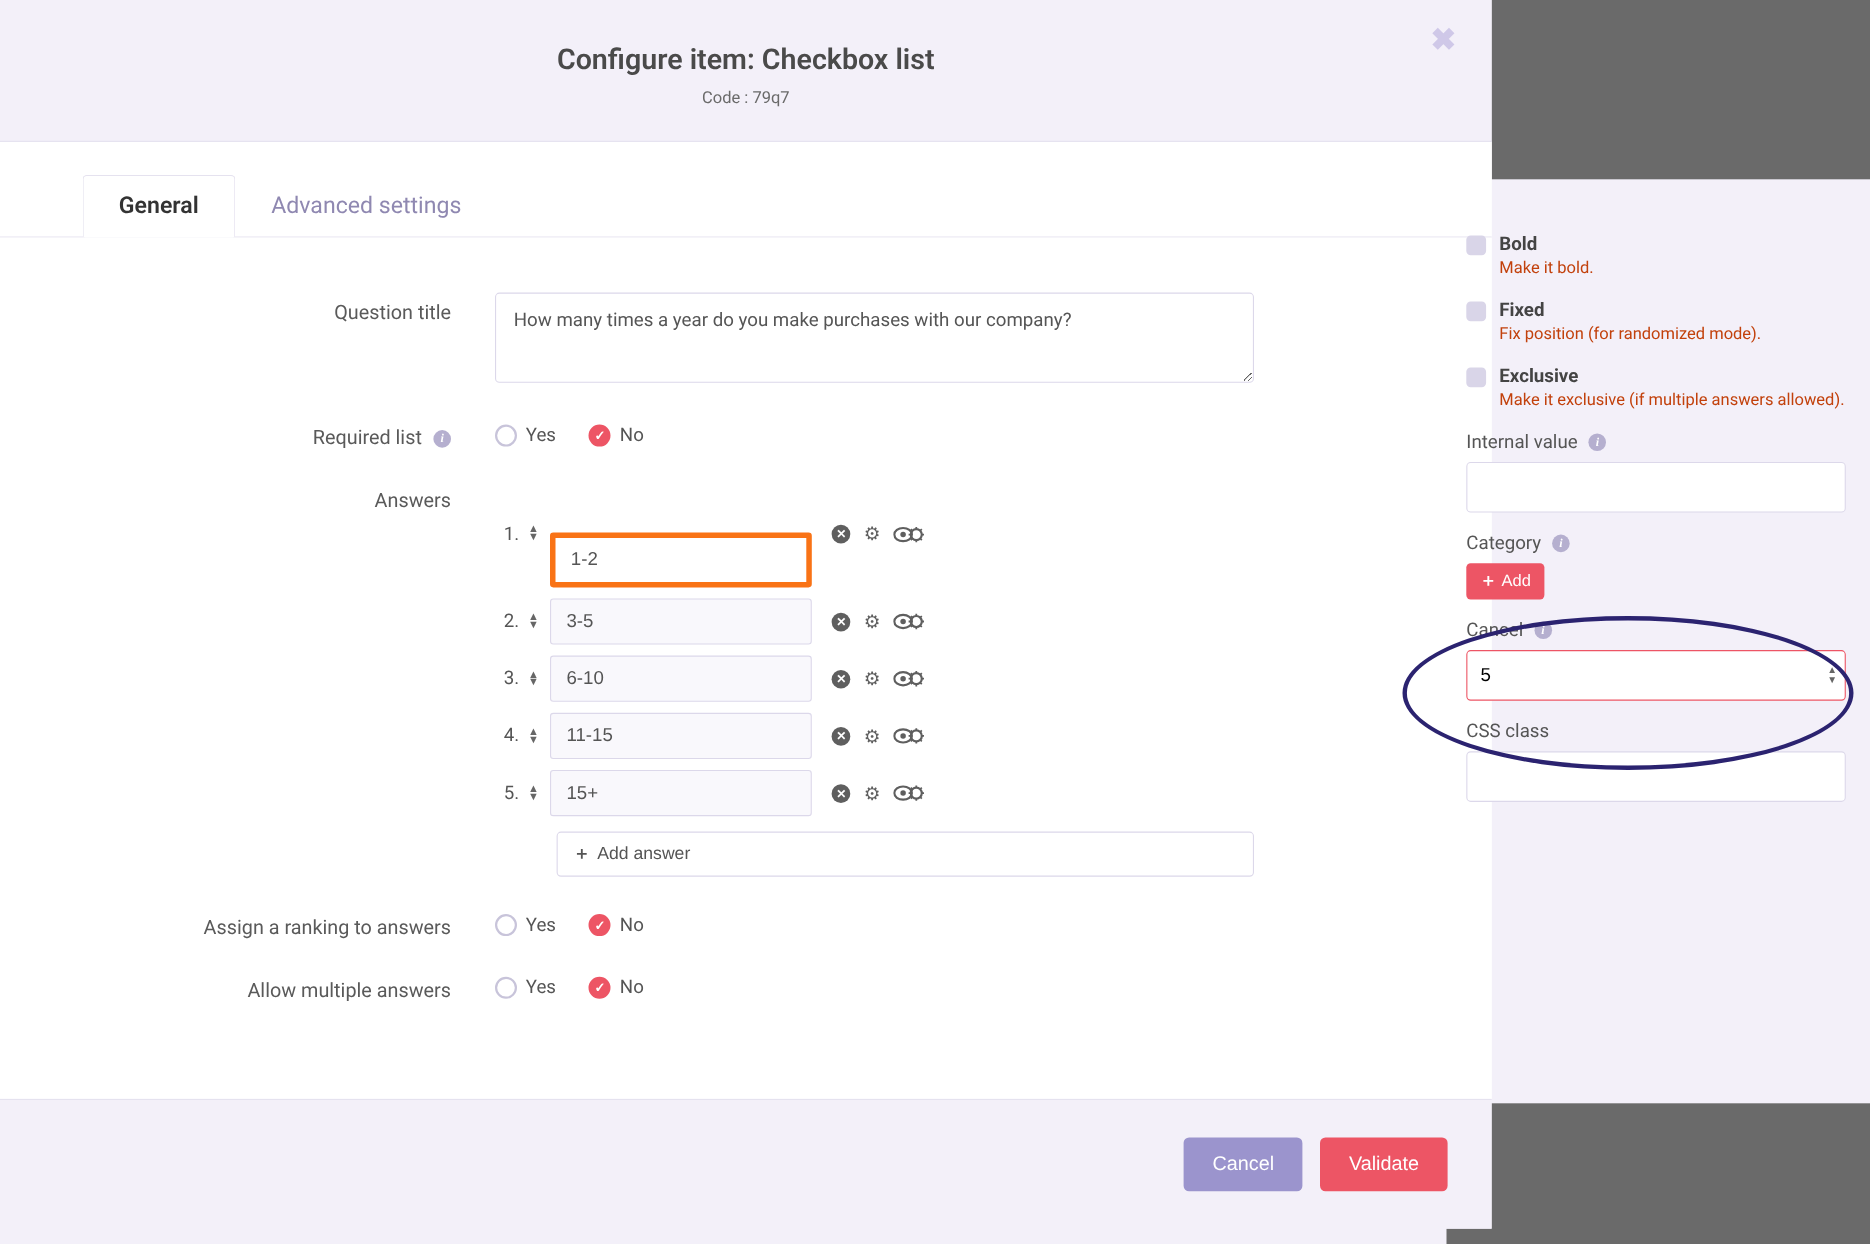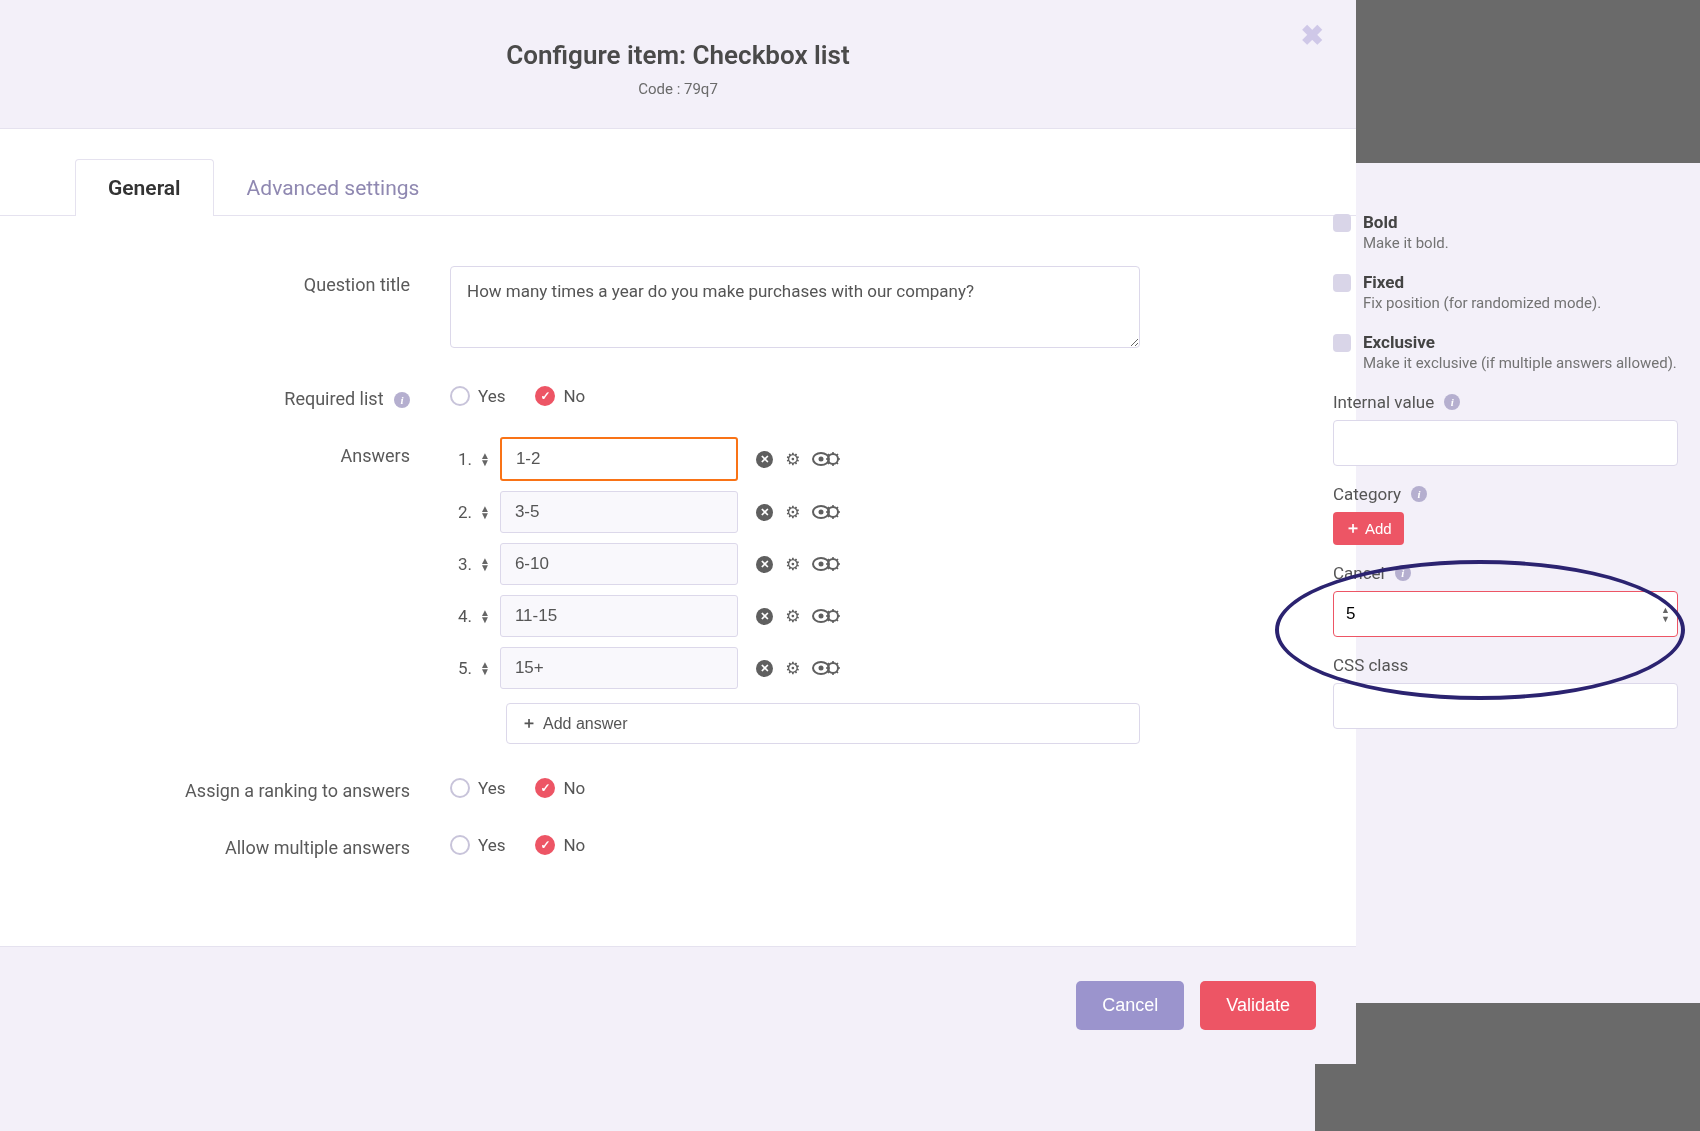--- a/index.html
+++ b/index.html
@@ -185,22 +185,23 @@
   .answer-input {
     width: 238px;
     padding: 10px 14px;
     border: 1px solid #dcd8ea;
     border-radius: 3px;
     font-size: 17px;
     color: #555;
     background:#f9f8fc;
   }
   .answer-input.highlight {
-    border: 2px solid #f97316;
+    border: 5px solid #f97316;
     background:#fff;
+    margin-top:47px;
   }
   .row-actions {
     display: flex;
     gap: 10px;
     margin-left: 10px;
     align-items: center;
   }
   .act-icon {
     width: 18px; height: 18px;
     display: inline-flex;
@@ -265,21 +266,21 @@
   .chk-item { display: flex; gap: 12px; margin-bottom: 20px; }
   .chk-box {
     width: 18px; height: 18px;
     border-radius: 4px;
     background: #d9d5e8;
     flex-shrink: 0;
     margin-top: 2px;
     cursor:pointer;
   }
   .chk-text strong { color: #444; font-size: 17px; }
-  .chk-desc { color: #737373; font-size: 15px; margin-top: 2px; }
+  .chk-desc { color: #c2410c; font-size: 15px; margin-top: 2px; }
   .panel-label { font-size: 17px; color: #555; margin-bottom: 8px; margin-top: 18px; display:flex;align-items:center;gap:4px;}
   .panel-input {
     width: 100%;
     height: 46px;
     border: 1px solid #dcd8ea;
     border-radius: 4px;
     background: #fff;
     padding: 0 12px;
     font-size: 17px;
   }

